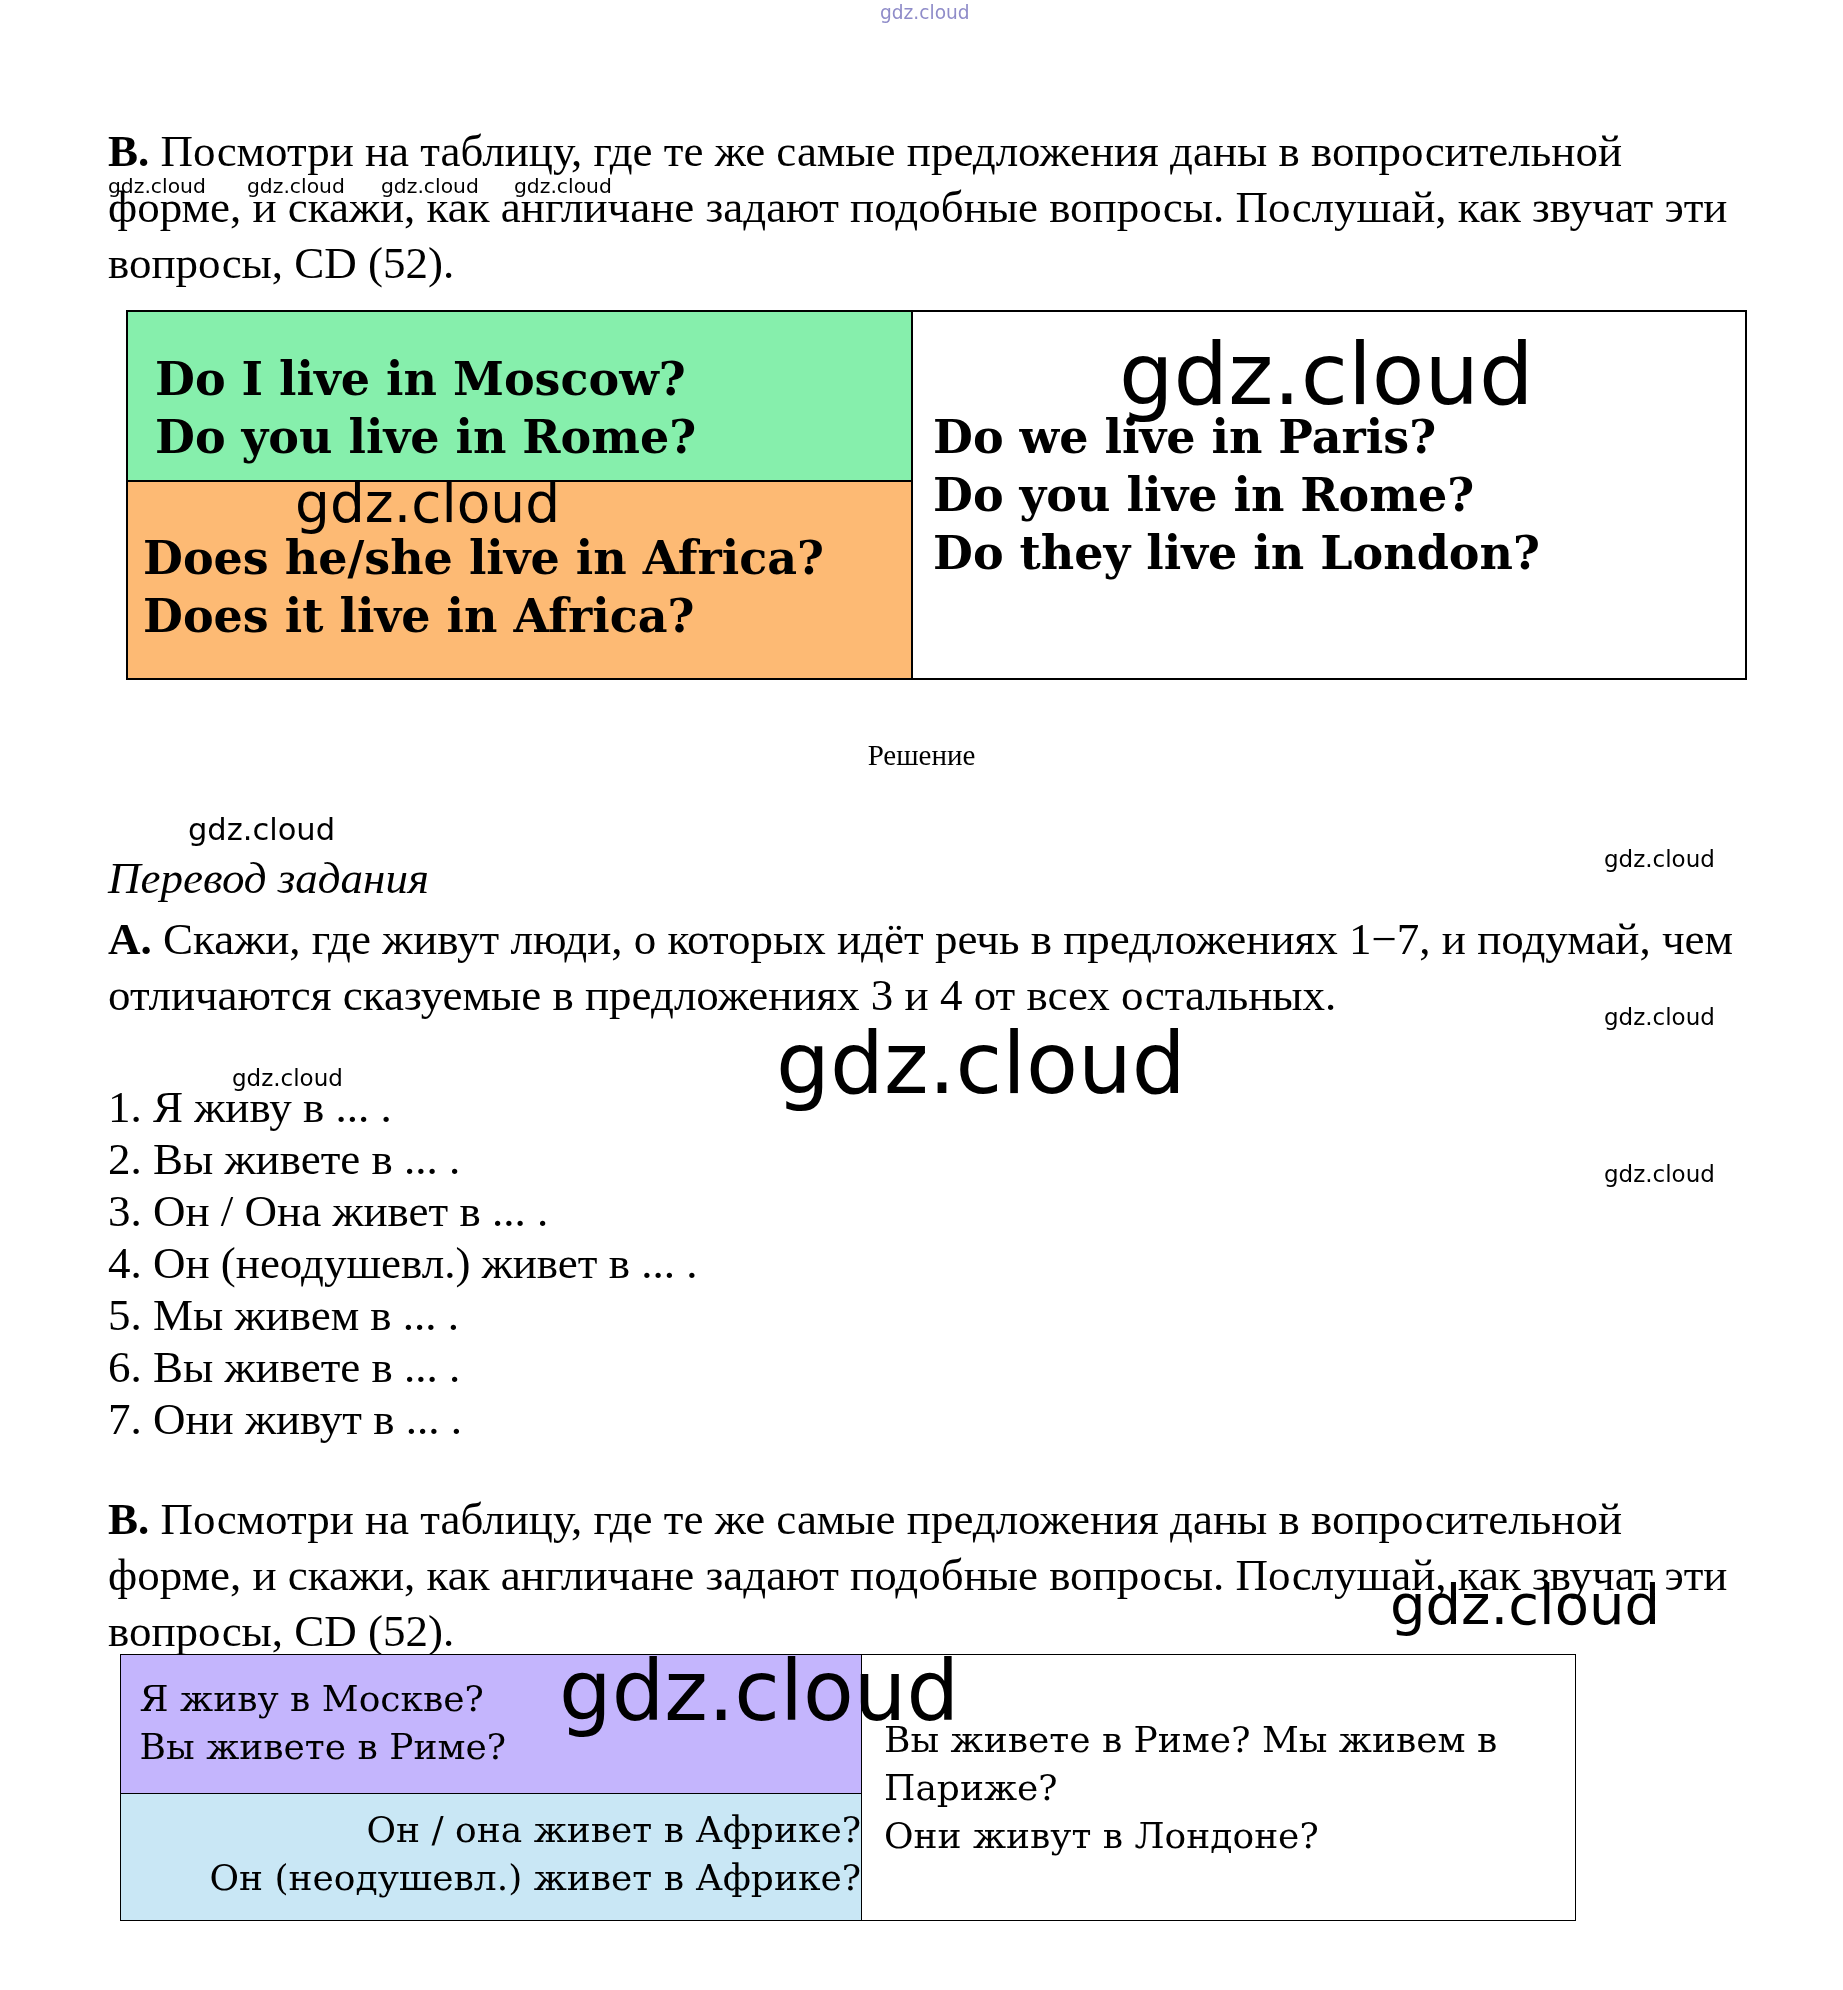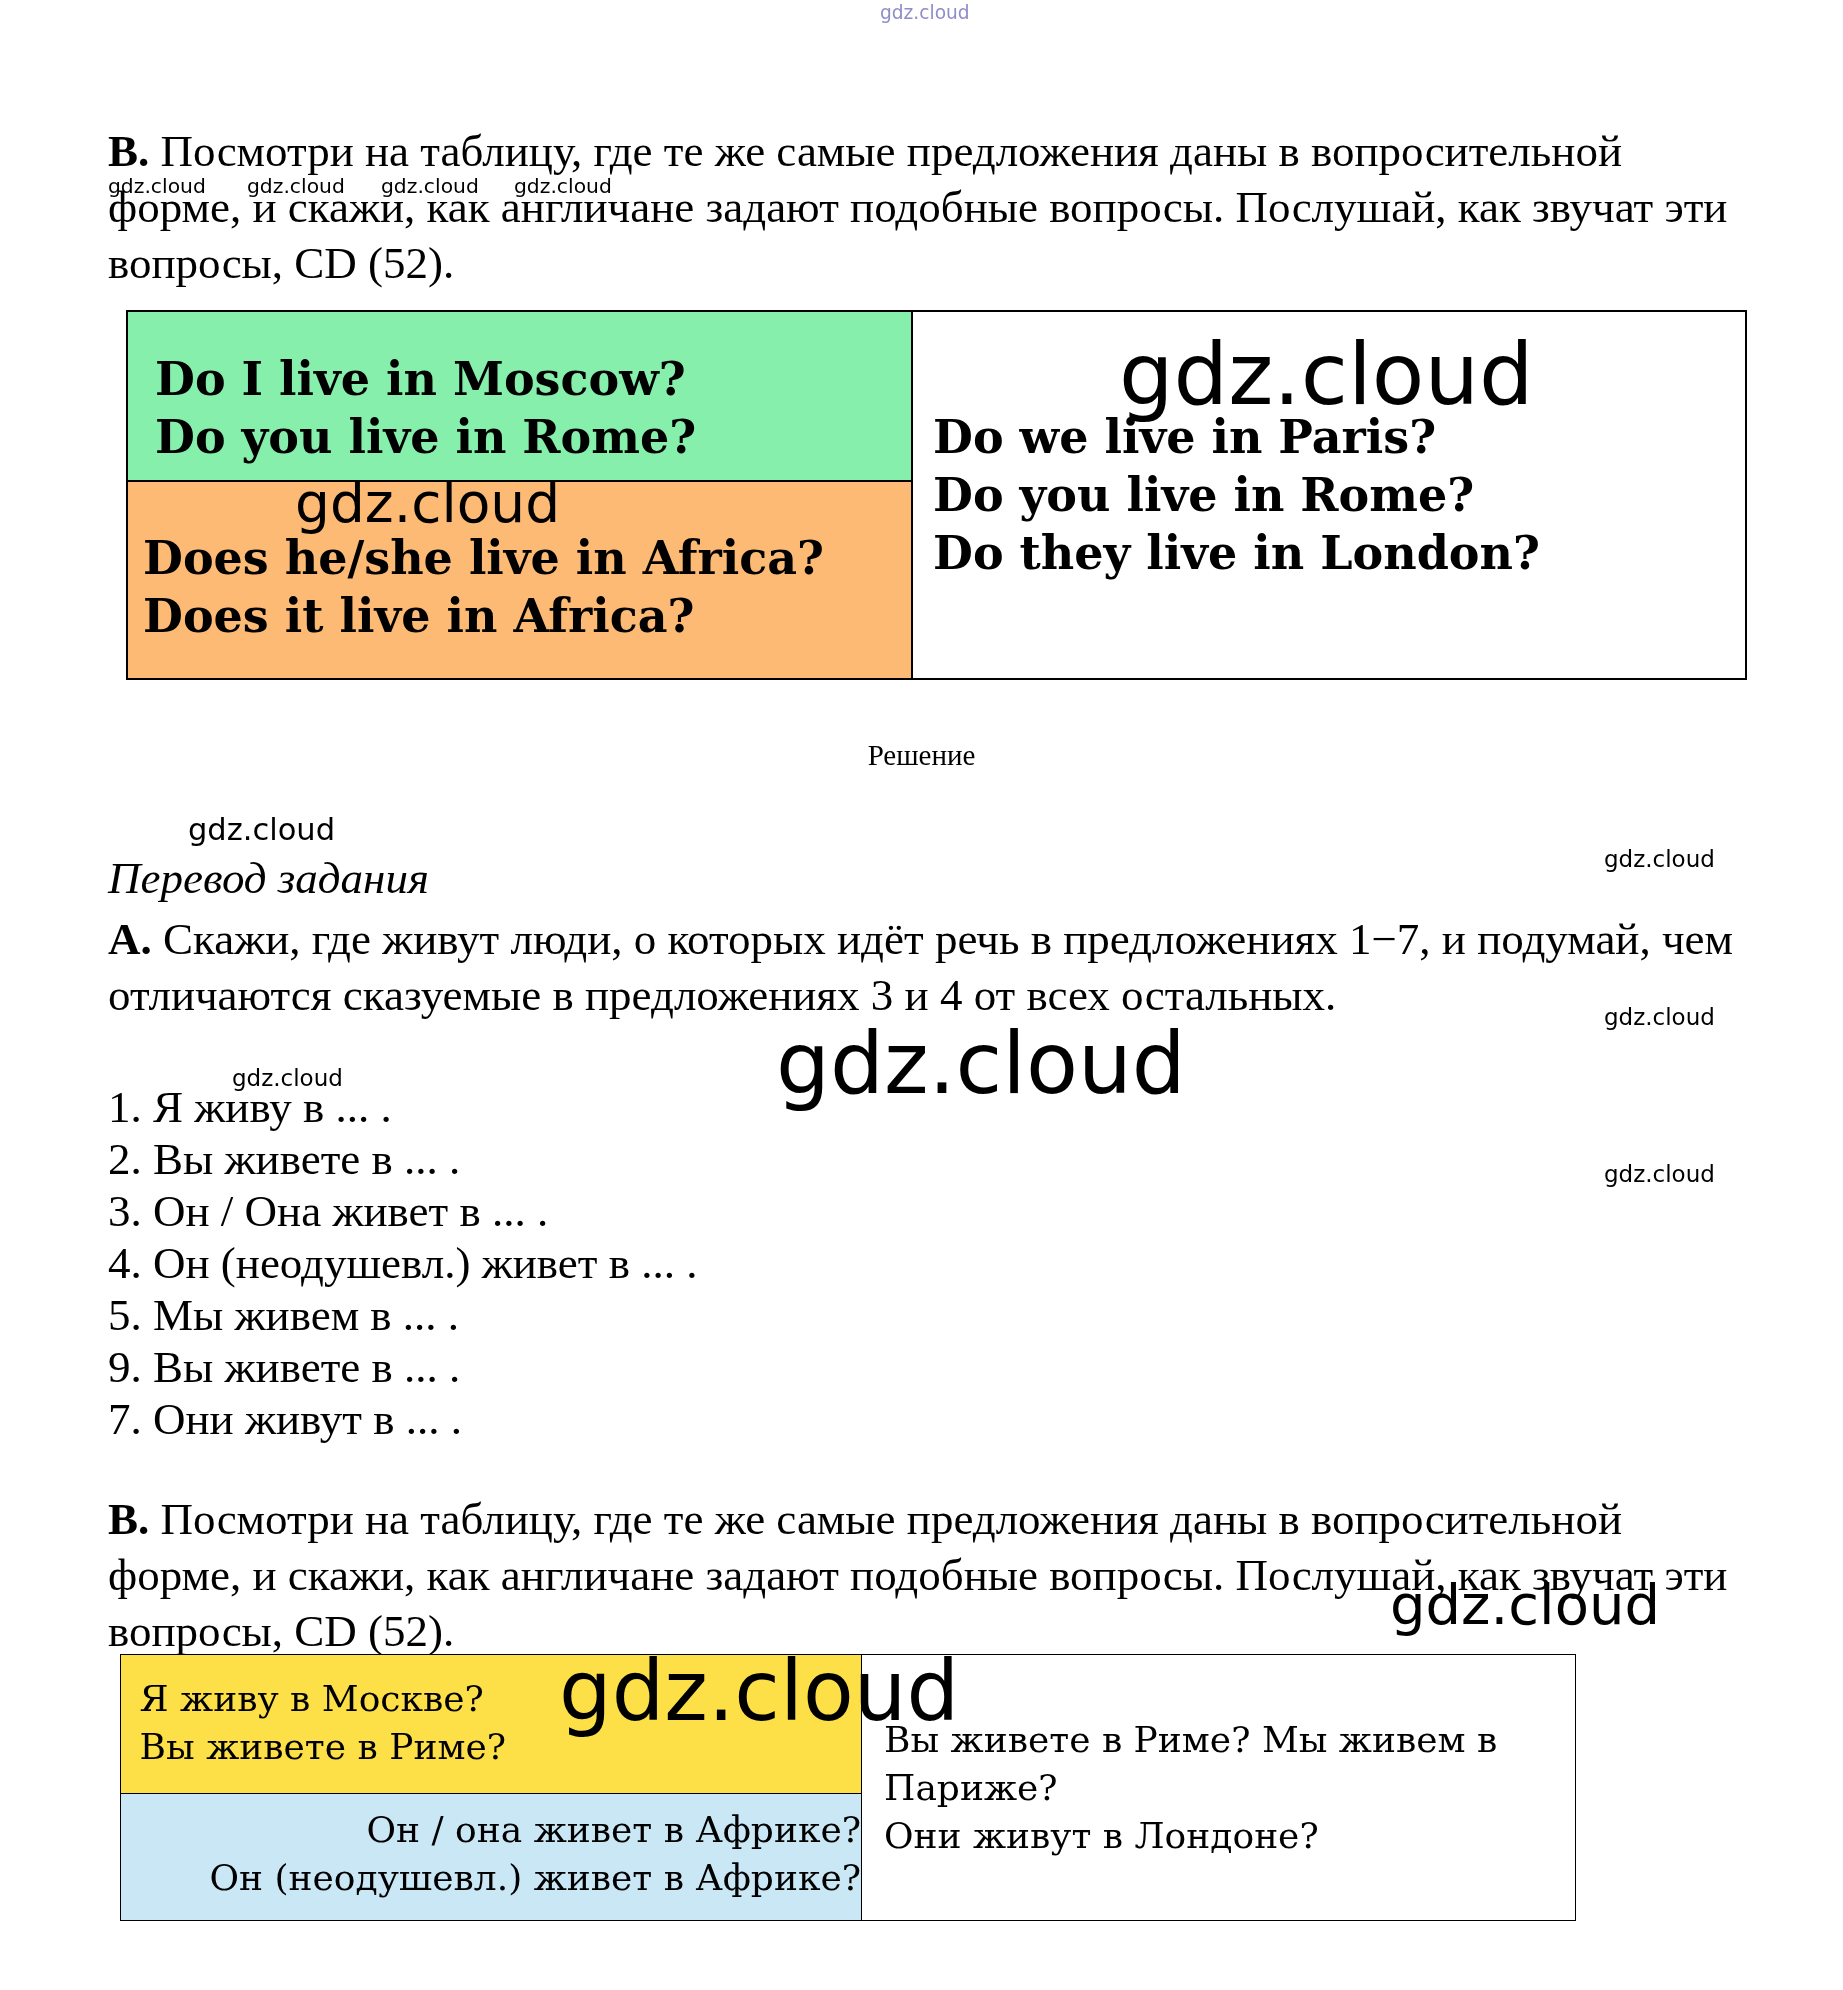--- a/index.html
+++ b/index.html
@@ -57,21 +57,21 @@
   }
 
   
   #table-ru {
     position:absolute; left:120px; top:1654px;
     width:1456px; height:267px;
     border:1.7px solid #000; box-sizing:border-box;
     display:flex; background:#fff;
   }
   .tr-left { width:741px; border-right:1.7px solid #000; box-sizing:border-box; display:flex; flex-direction:column; }
-  .tr-left-top { height:138px; box-sizing:border-box; padding:20.3px 0 0 18.6px; background:#fde047; }
+  .tr-left-top { height:138px; box-sizing:border-box; padding:20.3px 0 0 18.6px; background:#c4b5fd; }
   .tr-left-bottom { flex:1; box-sizing:border-box; border-top:1.7px solid #000; padding:12px 0 0 18.6px; background:#c9e7f5;text-align:right; }
   .tr-right { flex:1; display:flex; flex-direction:column; justify-content:center; padding:0 22px; box-sizing:border-box; }
   .tr-line { font-family:"DejaVu Serif", serif; font-size:36px; line-height:48px; }
   .tr-left .tr-line { white-space:nowrap; }
 
   
   .wm {
     position:absolute;
     font-family:"DejaVu Sans", sans-serif;
     color:#000;
@@ -130,21 +130,21 @@
     <b class="lbl">А.</b>
     <span>Скажи, где живут люди, о которых идёт речь в предложениях 1−7, и подумай, чем отличаются сказуемые в предложениях 3 и 4 от всех остальных.</span>
   </div>
 
   <div id="sentence-list">
     <div>1. Я живу в ... .</div>
     <div>2. Вы живете в ... .</div>
     <div>3. Он / Она живет в ... .</div>
     <div>4. Он (неодушевл.) живет в ... .</div>
     <div>5. Мы живем в ... .</div>
-    <div>9. Вы живете в ... .</div>
+    <div>6. Вы живете в ... .</div>
     <div>7. Они живут в ... .</div>
   </div>
 
   <div class="para" id="para-b2">
     <b class="lbl">В.</b>
     <span>Посмотри на таблицу, где те же самые предложения даны в вопросительной форме, и скажи, как англичане задают подобные вопросы. Послушай, как звучат эти вопросы, CD (52).</span>
   </div>
 
   <div id="table-ru">
     <div class="tr-left">

